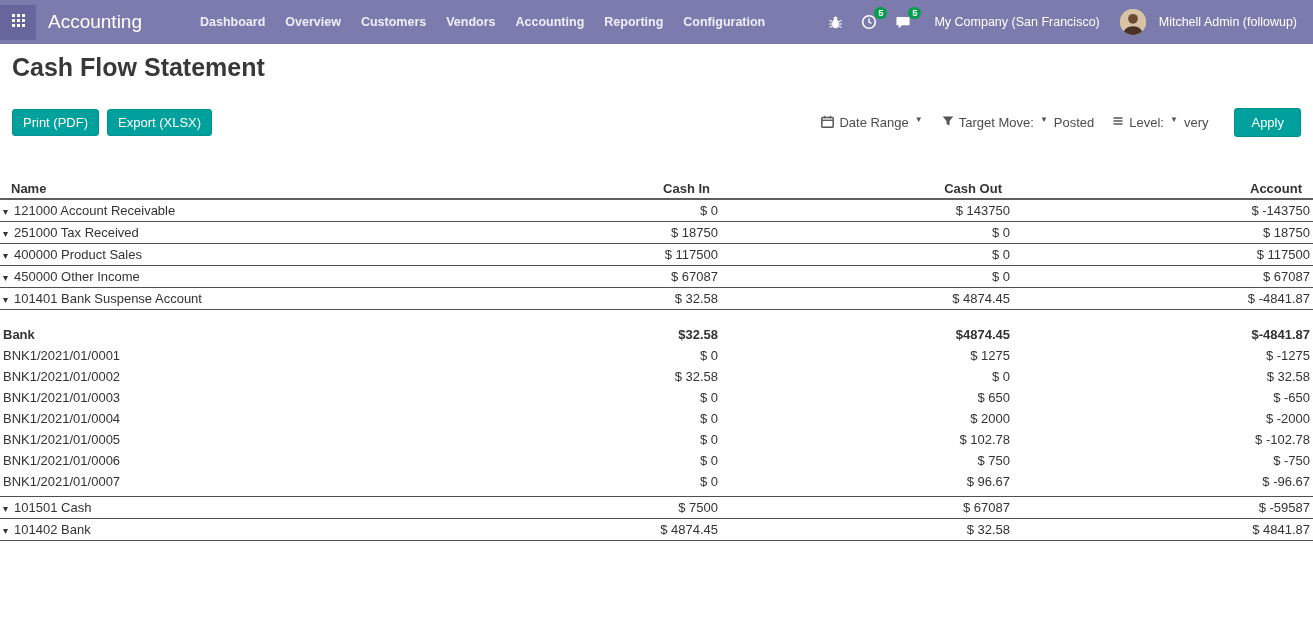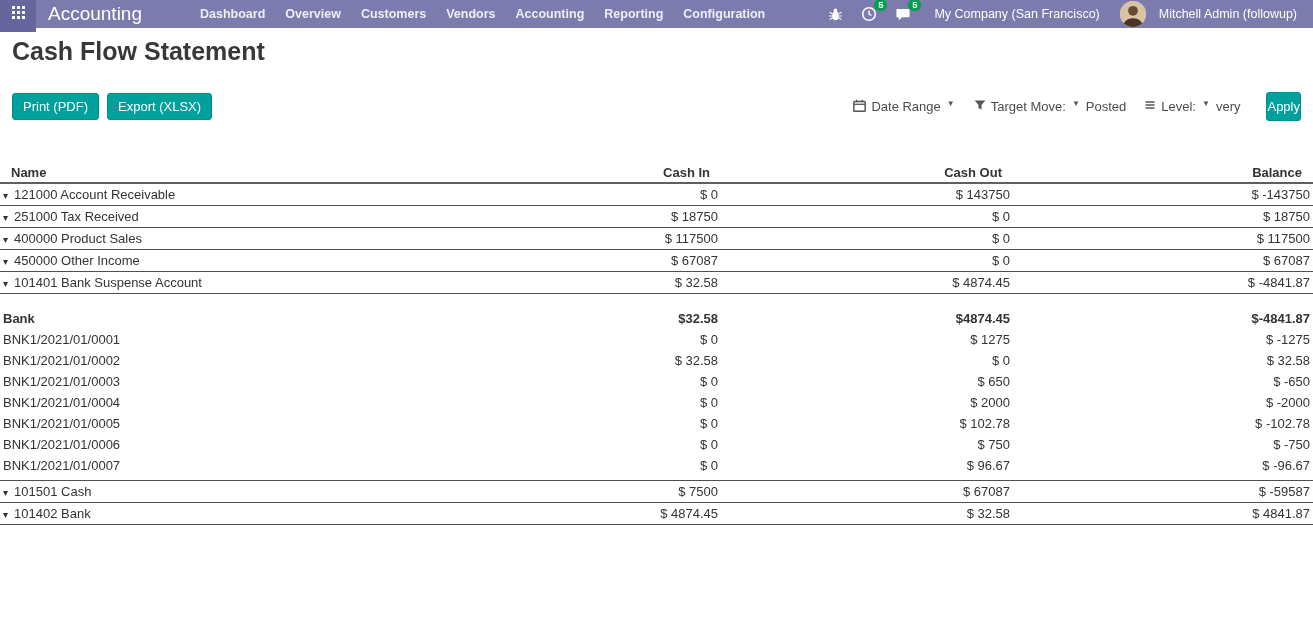--- a/index.html
+++ b/index.html
@@ -7,21 +7,21 @@
     width: 1313px; height: 634px;
     background: #fff;
     font-family: "Liberation Sans", "DejaVu Sans", sans-serif;
     overflow: hidden;
     color: #333;
   }
   [data-interactable="true"] { cursor: pointer; }
 
   
   .navbar {
-    height: 28px; background: #7c7bad; display: flex; align-items: center;
+    height: 44px; background: #7c7bad; display: flex; align-items: center;
     color: #fff; font-size: 13px;
   }
   .apps-btn {
     width: 36px; height: 35px; background: #67669c;
     display: flex; align-items: center; justify-content: center; flex: 0 0 auto;
   }
   .brand { font-size: 19px; font-weight: 500; margin-left: 12px; white-space: nowrap; }
   .top-menu { display: flex; margin-left: 48px; font-weight: bold; }
   .top-menu a {
     color: #eeeefb; text-decoration: none; line-height: 35px;
@@ -48,21 +48,21 @@
   .actions-row {
     display: flex; align-items: center; justify-content: space-between;
     margin-top: 26px; padding: 0 12px;
   }
   .btn-group { display: flex; gap: 8px; }
   .btn {
     background: #00a09d; border: 1px solid #00918e; color: #fff;
     font-size: 13px; padding: 5px 10px; border-radius: 3px;
     font-family: inherit;
   }
-  .btn-apply { padding: 6px 0; margin-left: 8px; }
+  .btn-apply { padding: 6px 16px; margin-left: 8px; }
   .filters { display: flex; align-items: center; gap: 18px; color: #4c4c4c; font-size: 13px; }
   .filter { display: flex; gap: 5px; white-space: nowrap; }
   .f-caret { font-size: 8px; color: #555; margin: 0 1px; }
 
   
   .report-table {
     width: 100%; border-collapse: collapse; margin-top: 42px;
     font-size: 13px; color: #333; table-layout: fixed;
   }
   .report-table th {
@@ -199,21 +199,21 @@
       <col style="width:auto">
       <col style="width:292px">
       <col style="width:292px">
       <col style="width:300px">
     </colgroup>
     <thead>
       <tr data-interactable="false">
         <th data-interactable="false">Name</th>
         <th class="num" data-interactable="false">Cash In</th>
         <th class="num" data-interactable="false">Cash Out</th>
-        <th class="num" data-interactable="false">Balance</th>
+        <th class="num" data-interactable="false">Account</th>
       </tr>
     </thead>
     <tbody data-interactable="false">
         <tr class="row-account" data-interactable="true">
           <td data-interactable="false"><span class="row-caret" data-interactable="true">▾</span><span data-interactable="false">121000 Account Receivable</span></td>
           <td class="num" data-interactable="false">$ 0</td>
           <td class="num" data-interactable="false">$ 143750</td>
           <td class="num" data-interactable="false">$ -143750</td>
         </tr>
         <tr class="row-account" data-interactable="true">

